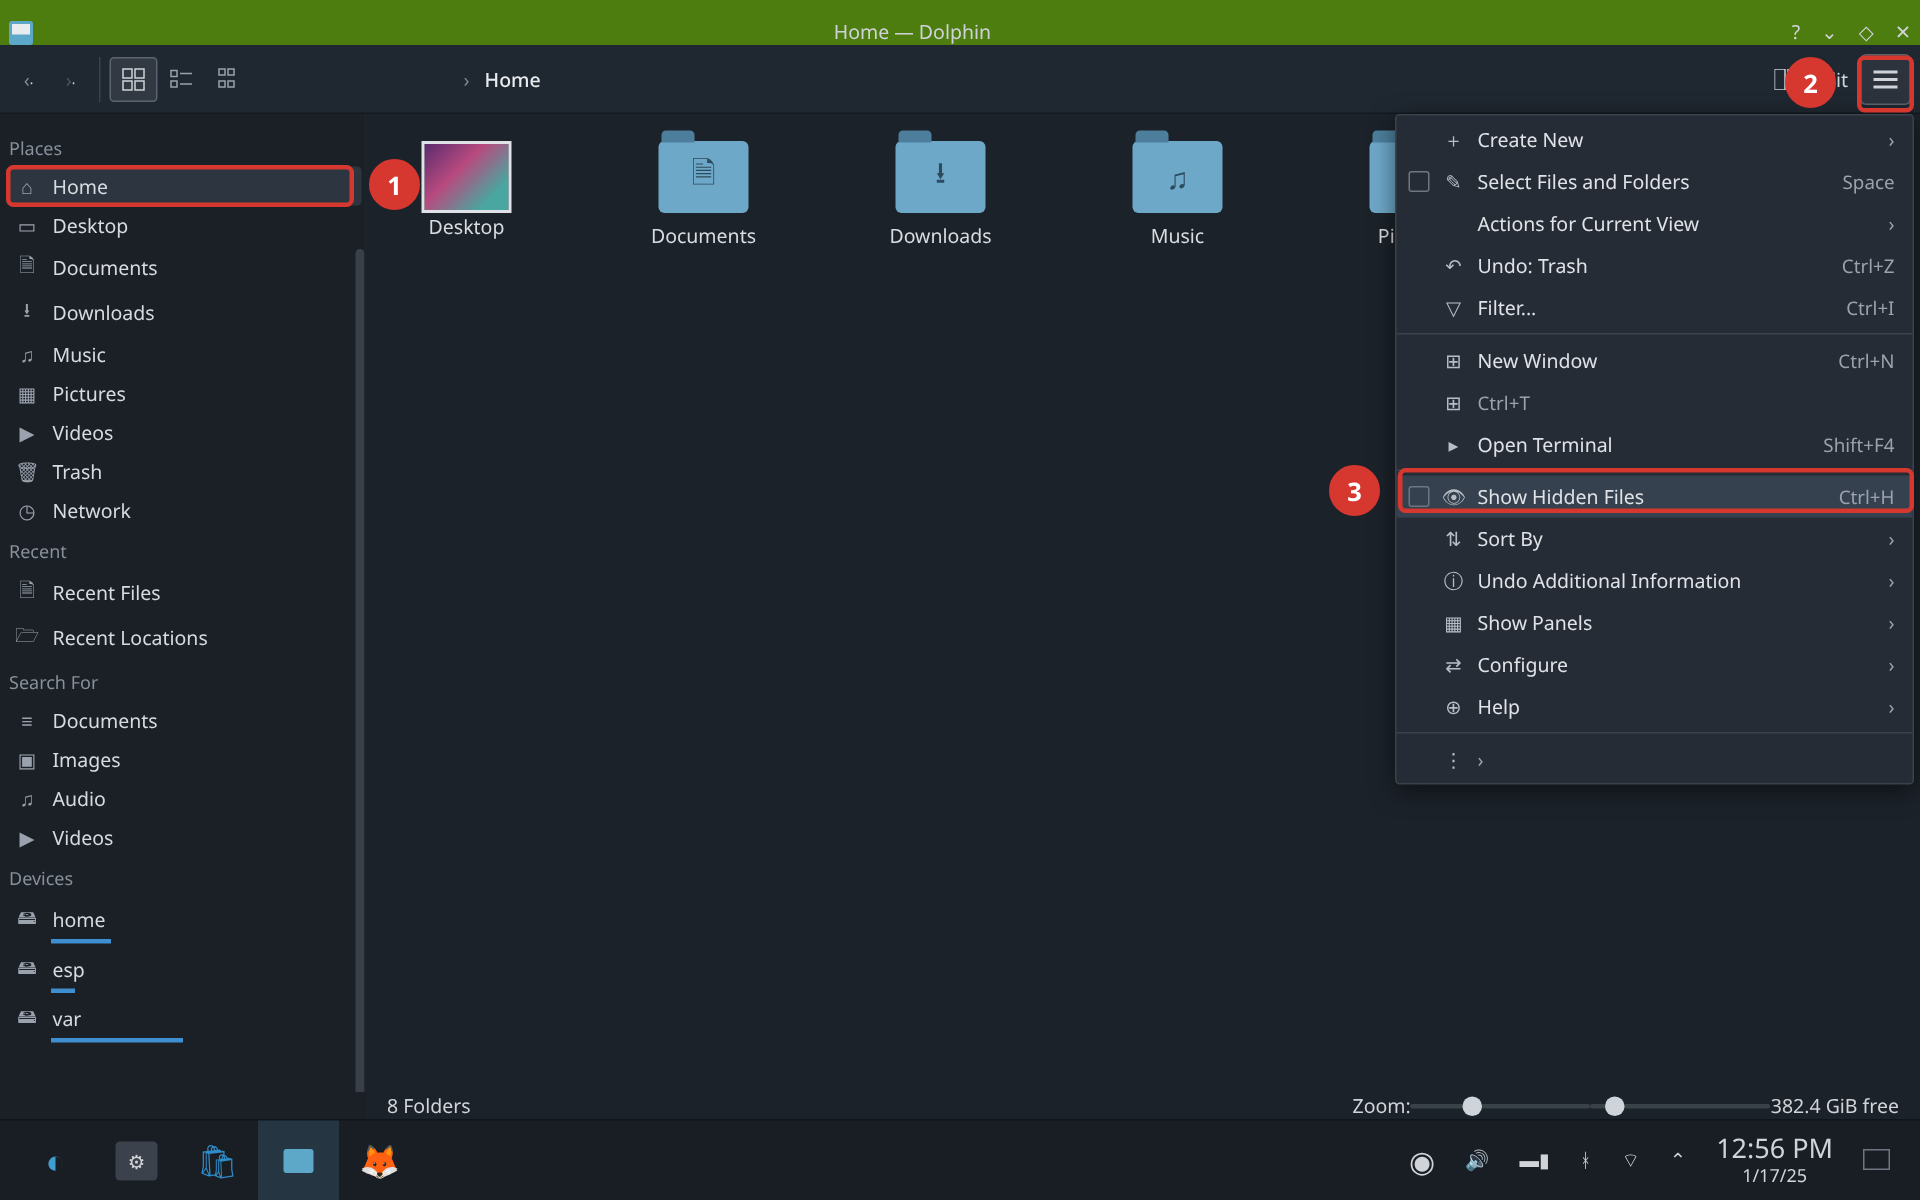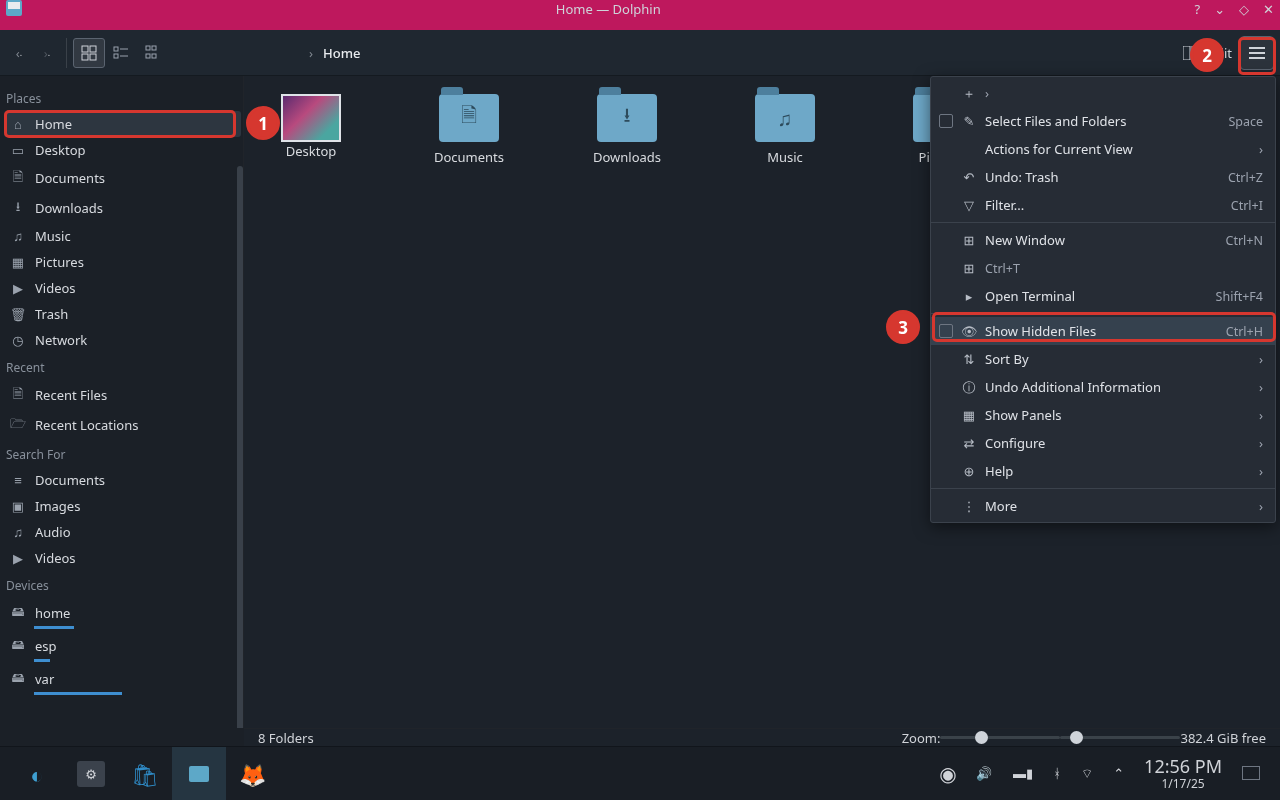--- a/index.html
+++ b/index.html
@@ -1,17 +1,17 @@
 <!DOCTYPE html>
 <html><head>
 <meta charset="utf-8">
 <style>
 *{margin:0;padding:0;box-sizing:border-box;font-family:"Noto Sans",Arial,sans-serif;font-size:13px;color:#d0d3d8}
 body{width:1280px;height:800px;background:#1b2027;overflow:hidden}
-.titlebar{height:30px;background:#be185d;display:flex;align-items:flex-start;padding:0 6px}
+.titlebar{height:30px;background:#4d7c0f;display:flex;align-items:flex-end;padding:0 6px}
 .titlebar .app-icon{width:16px;height:16px;background:#5da8c8;border-radius:2px;position:relative}
 .titlebar .app-icon:after{content:"";position:absolute;inset:2px 2px 7px 2px;background:#e9ecef}
 .titlebar .title{flex:1;text-align:center;color:#cfd3d9}
 .titlebar .winctl{display:flex;gap:14px;align-items:center}
 .titlebar .winctl span{cursor:pointer}
 .toolbar{height:46px;background:#1f2730;display:flex;align-items:center;padding:0 6px;border-bottom:1px solid #141a20}
 .nav-group{display:flex;align-items:center;gap:2px}
 .nav-btn{width:26px;height:26px;display:flex;align-items:center;justify-content:center;color:#7f868f}
 .divider{width:1px;height:30px;background:#3a4149;margin:0 6px}
 .view-btns{display:flex;gap:0}
@@ -33,21 +33,21 @@
 .side-item .label{color:#d7dadf}
 .side-item{position:relative}
 .main{flex:1;background:#1c222a;position:relative}
 .grid{display:flex;flex-wrap:wrap;gap:70px 80px;padding:18px 28px}
 .folder{display:flex;flex-direction:column;align-items:center;width:78px}
 .folder .icon{width:60px;height:48px;background:#6ea8c8;border-radius:4px;position:relative;margin-bottom:6px}
 .folder .icon:before{content:"";position:absolute;top:-7px;left:2px;width:22px;height:8px;background:#4d7f9d;border-radius:3px 3px 0 0}
 .folder .icon .glyph{position:absolute;inset:0;display:flex;align-items:center;justify-content:center;color:#2d4b5c;font-size:20px}
 .folder .name{text-align:center;color:#d8dbdf}
 .desktop-thumb{width:60px;height:48px;border:2px solid #dfe3e8;background:linear-gradient(135deg,#5b2b6f 0%,#b84a7e 40%,#4aa6a0 80%);position:relative}
-.statusbar{height:18px;background:#1c222a;display:flex;align-items:center;padding:0 14px;color:#c8ccd2;font-size:13px;border-top:1px solid #20242a;margin-left:244px}
+.statusbar{height:18px;background:#1c222a;display:flex;align-items:flex-end;padding:0 14px;color:#c8ccd2;font-size:13px;border-top:1px solid #20242a;margin-left:244px}
 .statusbar .spacer{flex:1}
 .zoom-area{display:flex;align-items:center;}
 .zoom-track{width:120px;height:3px;background:#3a4249;border-radius:2px;position:relative}
 .zoom-thumb{position:absolute;top:-5px;width:13px;height:13px;background:#cfd4da;border-radius:50%}
 .taskbar{position:fixed;bottom:0;left:0;right:0;height:54px;background:#191e25;display:flex;align-items:center;padding:0 10px;border-top:1px solid #11151b}
 .taskbar .task-icon{width:54px;height:54px;display:flex;align-items:center;justify-content:center;font-size:22px}
 .task-icon.active{background:#253541}
 .tray{margin-left:auto;display:flex;align-items:center;gap:20px;padding-right:10px}
 .clock{display:flex;flex-direction:column;align-items:center;line-height:1.2}
 .clock .time{font-size:18px;font-weight:400}
@@ -304,20 +304,21 @@
       <span class="date">1/17/25</span>
     </div>
     <span style="border:1px solid #6e7682;width:18px;height:14px;display:inline-block"></span>
   </div>
 </div>
 
 <div class="context-menu" id="ctx">
     <div class="menu-row">
       <span style="width:14px;flex-shrink:0"></span>
       <span class="mi">＋</span>
+      <span class="lbl">Create New</span>
       <span class="sub">›</span>
     </div>
     <div class="menu-row">
       <span class="chk"></span>
       <span class="mi">✎</span>
       <span class="lbl">Select Files and Folders</span>
       <span class="shortcut">Space</span>
     </div>
     <div class="menu-row">
       <span style="width:14px;flex-shrink:0"></span>
@@ -389,21 +390,20 @@
     <div class="menu-row">
       <span style="width:14px;flex-shrink:0"></span>
       <span class="mi">⊕</span>
       <span class="lbl">Help</span>
       <span class="sub">›</span>
     </div>
     <div class="menu-sep"></div>
     <div class="menu-row">
       <span style="width:14px;flex-shrink:0"></span>
       <span class="mi">⋮</span>
-      <span class="lbl">More</span>
       <span class="sub">›</span>
     </div>
   </div>
 
 <div class="callout-box" style="top:110px;left:4px;width:232px;height:28px"></div>
 <div class="callout" style="top:106px;left:246px">1</div>
 
 <div class="callout-box" style="top:37px;left:1238px;width:38px;height:38px"></div>
 <div class="callout" style="top:38px;left:1190px">2</div>
 

